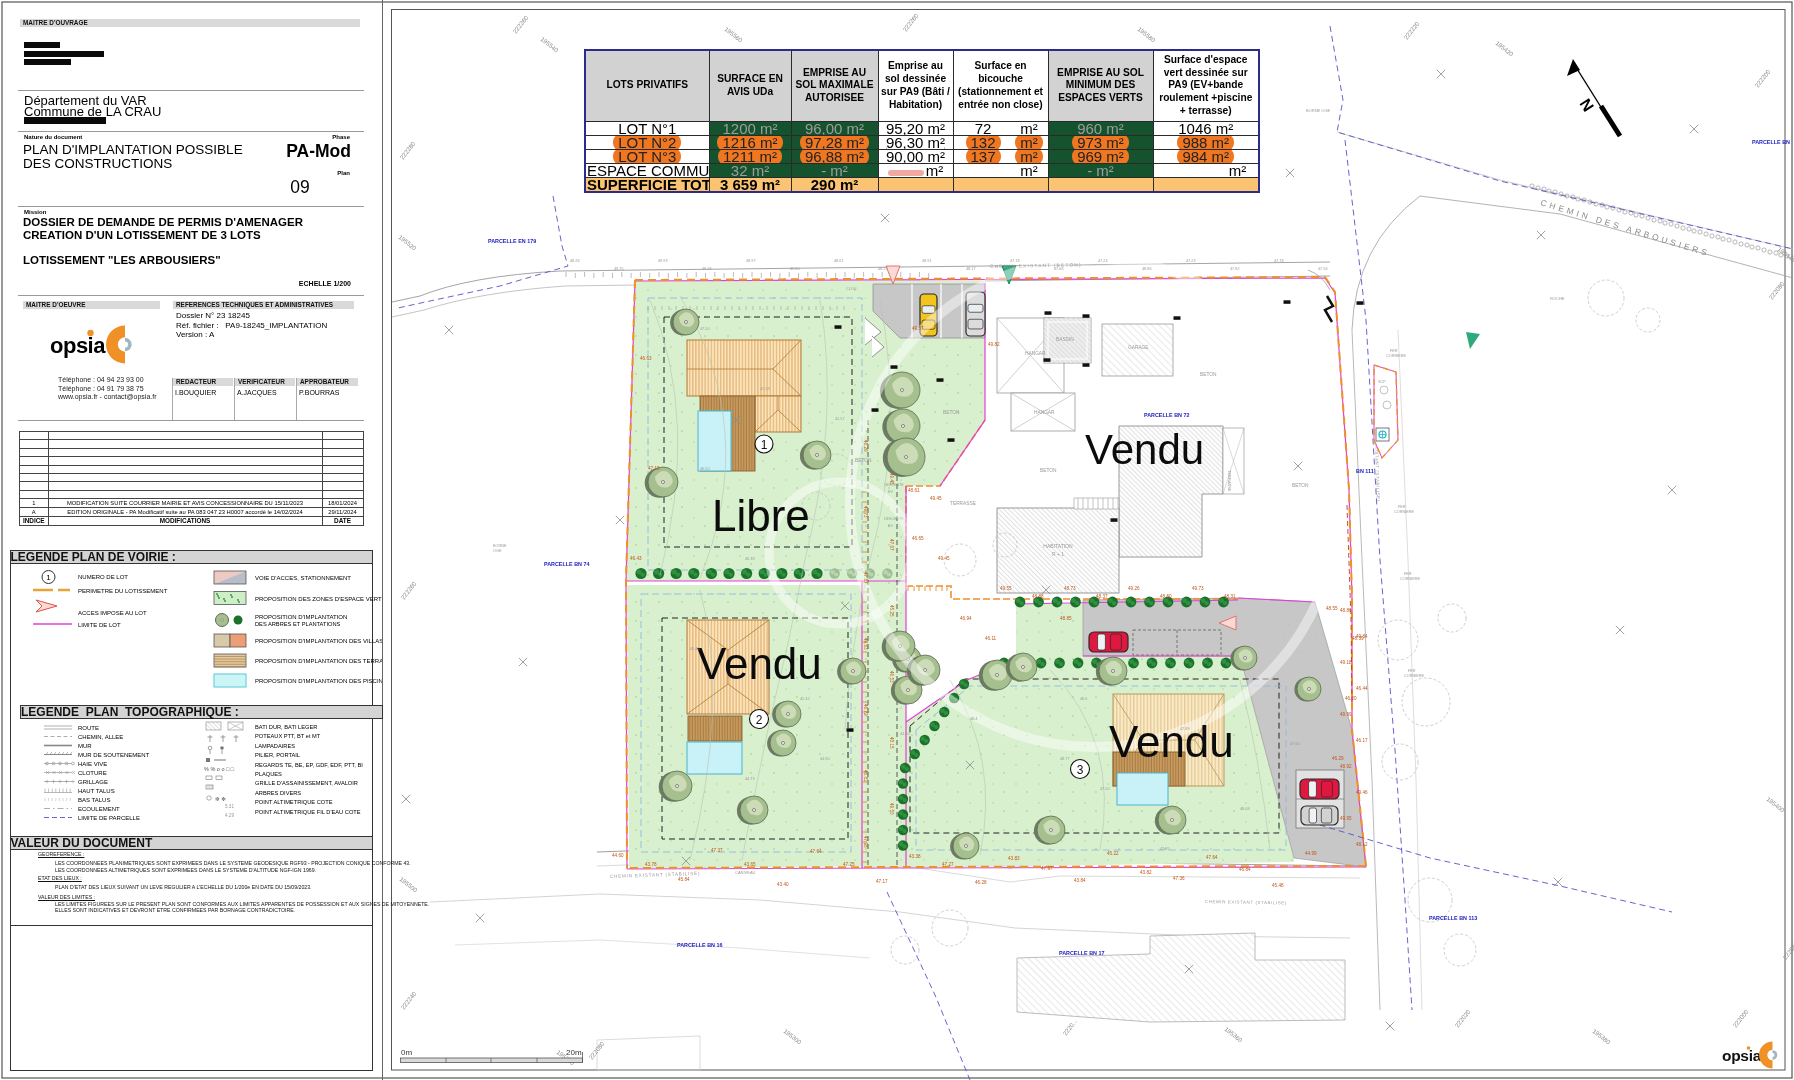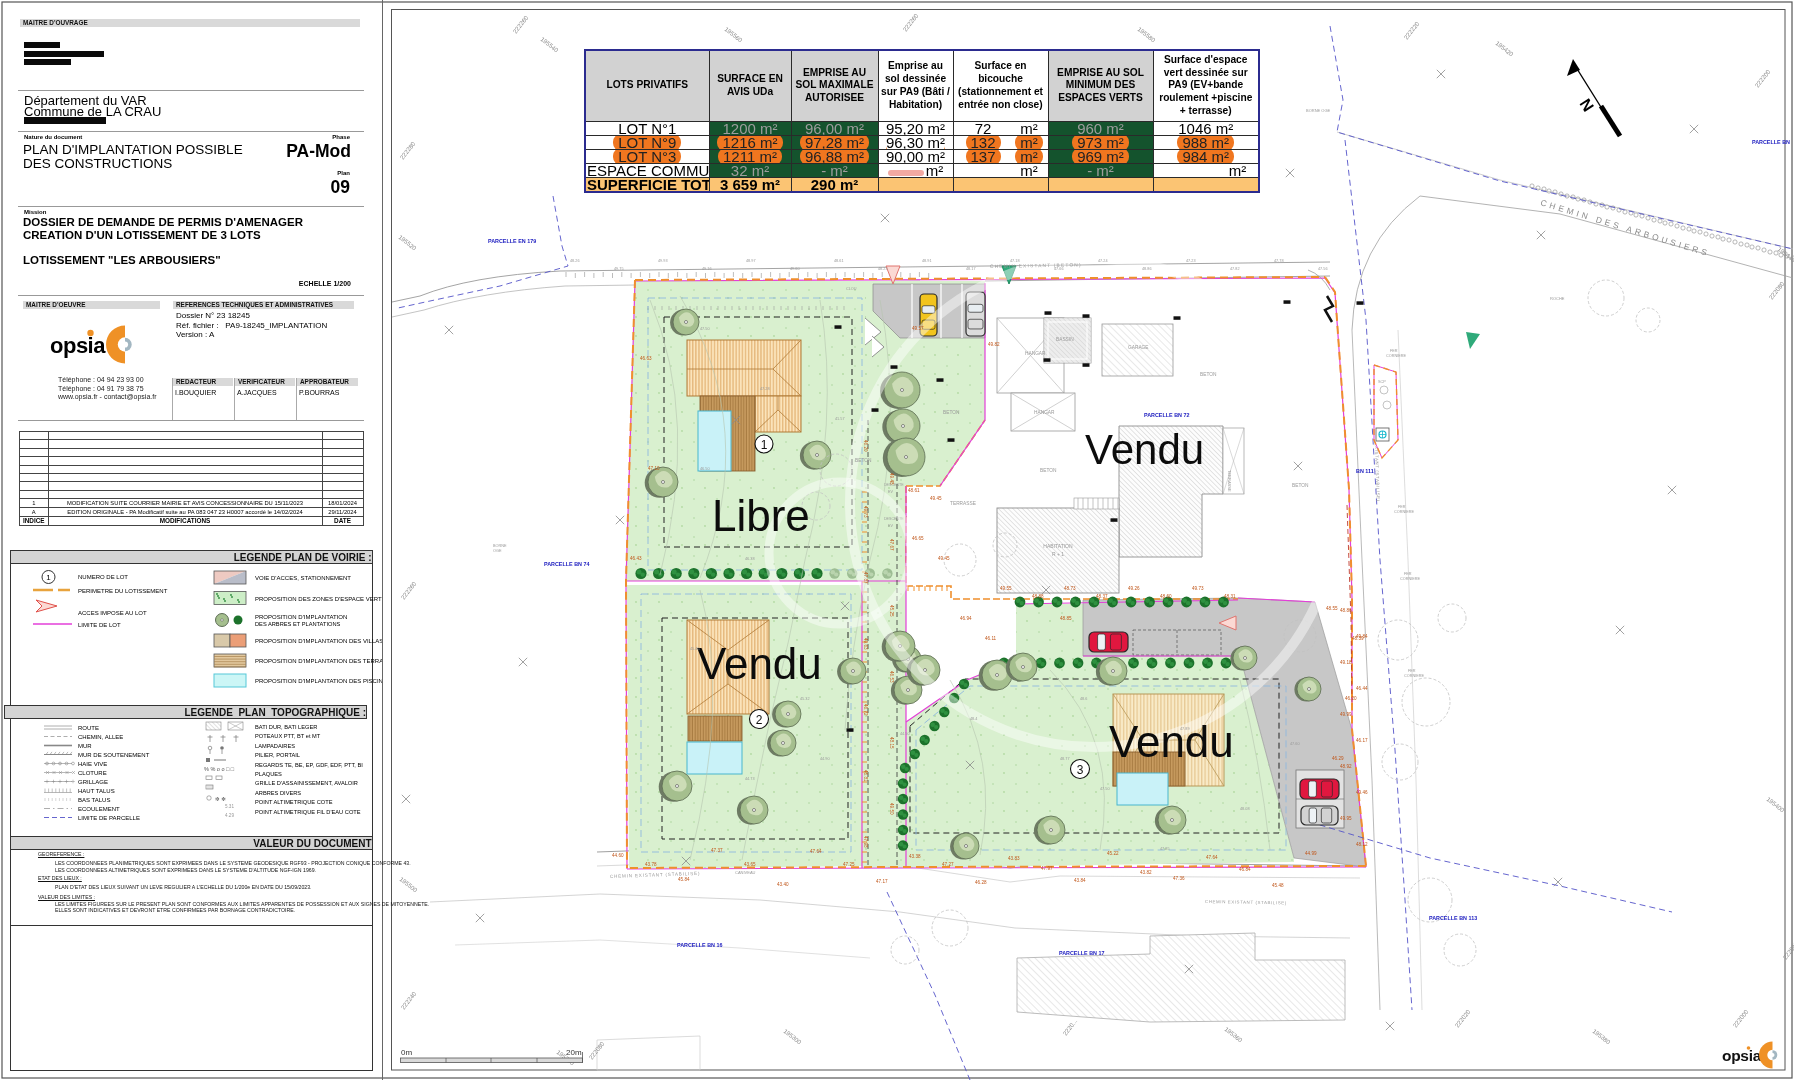--- a/index.html
+++ b/index.html
@@ -1,17 +1,17 @@
 <!DOCTYPE html>
 <html><head><meta charset="utf-8">
 <style>
 *{margin:0;padding:0;box-sizing:border-box}
 body{width:1794px;height:1080px;background:#fff;font-family:"Liberation Sans", sans-serif;position:relative;overflow:hidden}
 .gbar{position:absolute;height:8px;background:#d9d9d9;font-size:6.4px;font-weight:bold;padding-left:3px;line-height:8px;color:#111}
-.lbar{position:absolute;height:14px;background:#d4d4d4;border:1px solid #333;font-size:10px;font-weight:bold;text-align:right;line-height:13px;color:#111}
+.lbar{position:absolute;height:14px;background:#d4d4d4;border:1px solid #333;font-size:12px;font-weight:bold;text-align:left;line-height:13px;color:#111}
 .blk{position:absolute;background:#0a0a0a}
 .hl{position:absolute;height:1px;background:#999}
 .vl{position:absolute;width:1px;background:#aaa}
 .modtab{position:absolute;border-collapse:collapse;table-layout:fixed;font-size:5.8px}
 .modtab td{border:0.7px solid #444;text-align:center;padding:0;height:8.4px;line-height:8px;overflow:hidden;white-space:nowrap}
 .modtab tr.bold td{font-weight:bold;font-size:6.4px}
 table.surf{position:absolute;border-collapse:collapse;table-layout:fixed;width:676px;border:2px solid #2b2b8f;background:#fff}
 table.surf td{border:1px solid #2a2a2a;text-align:center;vertical-align:middle;padding:0 1px;overflow:hidden}
 table.surf tr.hd td{height:71px;font-size:10.2px;font-weight:bold;line-height:12.8px;white-space:normal;padding:0 2px}
 table.surf tr.hd td.g{background:#d2d2d2}
@@ -1133,21 +1133,21 @@
 <div style="position:absolute;left:24px;top:95px;font-size:13px;font-weight:normal;line-height:11px">Département du VAR<br>Commune de LA CRAU</div>
 <div class="blk" style="left:24px;top:117px;width:82px;height:6.5px"></div>
 <div class="hl" style="left:18px;top:131px;width:346px"></div>
 
 <div style="position:absolute;left:24px;top:134px;font-size:6px;font-weight:bold">Nature du document</div>
 <div style="position:absolute;left:23px;top:143px;font-size:13.5px;font-weight:normal;line-height:14px;letter-spacing:0">PLAN D'IMPLANTATION POSSIBLE<br>DES CONSTRUCTIONS</div>
 
 <div style="position:absolute;left:250px;top:134px;width:100px;text-align:right;font-size:6px;font-weight:bold">Phase</div>
 <div style="position:absolute;left:230px;top:141px;width:121px;text-align:right;font-size:17.5px;font-weight:bold">PA-Mod</div>
 <div style="position:absolute;left:250px;top:170px;width:100px;text-align:right;font-size:6px;font-weight:bold">Plan</div>
-<div style="position:absolute;left:250px;top:177px;width:100px;text-align:right;font-size:17.5px;font-weight:bold">09</div>
+<div style="position:absolute;left:250px;top:177px;width:100px;text-align:center;font-size:17.5px;font-weight:normal">09</div>
 <div class="hl" style="left:18px;top:206px;width:346px"></div>
 
 <div style="position:absolute;left:24px;top:209px;font-size:6px;font-weight:bold">Mission</div>
 <div style="position:absolute;left:23px;top:216px;font-size:11.5px;font-weight:bold;line-height:12.5px">DOSSIER DE DEMANDE DE PERMIS D'AMENAGER<br>CREATION D'UN LOTISSEMENT DE 3 LOTS</div>
 <div style="position:absolute;left:23px;top:254px;font-size:11.5px;font-weight:bold">LOTISSEMENT "LES ARBOUSIERS"</div>
 
 <div style="position:absolute;left:250px;top:280px;width:101px;text-align:right;font-size:7px;font-weight:bold">ECHELLE 1/200</div>
 <div class="hl" style="left:18px;top:295px;width:346px"></div>
 
 <div class="gbar" style="left:23px;top:301px;width:137px;">MAITRE D'OEUVRE</div>
@@ -1291,21 +1291,21 @@
     <path d="M214 659.1 h32" stroke="#a8824e" stroke-width="0.7"></path>
     <path d="M214 661.7 h32" stroke="#a8824e" stroke-width="0.7"></path>
     <path d="M214 664.3 h32" stroke="#a8824e" stroke-width="0.7"></path>
     <path d="M214 666.9 h32" stroke="#a8824e" stroke-width="0.7"></path>
 <text x="255" y="663" font-size="6">PROPOSITION D'IMPLANTATION DES TERRASSES</text>
 
 <rect x="214" y="674" width="32" height="13" fill="#ccf6f6" stroke="#56c8d8" stroke-width="1"></rect>
 <text x="255" y="683" font-size="6">PROPOSITION D'IMPLANTATION DES PISCINES</text>
   </svg>
 
-<div class="lbar" style="left:4px;top:705px;width:363px;">LEGENDE&nbsp; PLAN&nbsp; TOPOGRAPHIQUE :</div>
+<div class="lbar" style="left:20px;top:705px;width:363px;">LEGENDE&nbsp; PLAN&nbsp; TOPOGRAPHIQUE :</div>
 <svg style="position:absolute;left:0;top:0" width="382" height="1080" viewBox="0 0 382 1080">
 <defs>
       <pattern id="lh" width="3" height="3" patternUnits="userSpaceOnUse" patternTransform="rotate(45)">
         <rect width="3" height="3" fill="#fff"></rect>
         <path d="M0 0H3" stroke="#999" stroke-width="0.6"></path>
       </pattern>
     </defs>
 <text x="78" y="730.0" font-size="6">ROUTE</text>
 <path d="M44 726.0 h28 M44 729.0 h28" stroke="#999" stroke-width="0.8"></path>
 <text x="78" y="739.0" font-size="6">CHEMIN, ALLEE</text>
@@ -1436,21 +1436,21 @@
 <tr>
         <td>LOT N°1</td>
         <td class="y">1200 m²</td>
         <td class="y">96,00 m²</td>
         <td class="b">95,20 m²</td>
         <td class="b"><span class="sp">72</span><span class="sp2">m²</span></td>
         <td class="y">960 m²</td>
         <td class="b">1046 m²</td>
       </tr>
 <tr>
-        <td><span class="pill">LOT N°9</span></td>
+        <td><span class="pill">LOT N°2</span></td>
         <td class="y"><span class="pill">1216 m²</span></td>
         <td class="y"><span class="pill">97,28 m²</span></td>
         <td class="b"><span class="ub">96,30 m²</span></td>
         <td class="b"><span class="pill">132</span><span class="sp2"><span class="pill">m²</span></span></td>
         <td class="y"><span class="pill">973 m²</span></td>
         <td class="b"><span class="pill">988 m²</span></td>
       </tr>
 <tr>
         <td><span class="pill">LOT N°3</span></td>
         <td class="y"><span class="pill">1211 m²</span></td>

